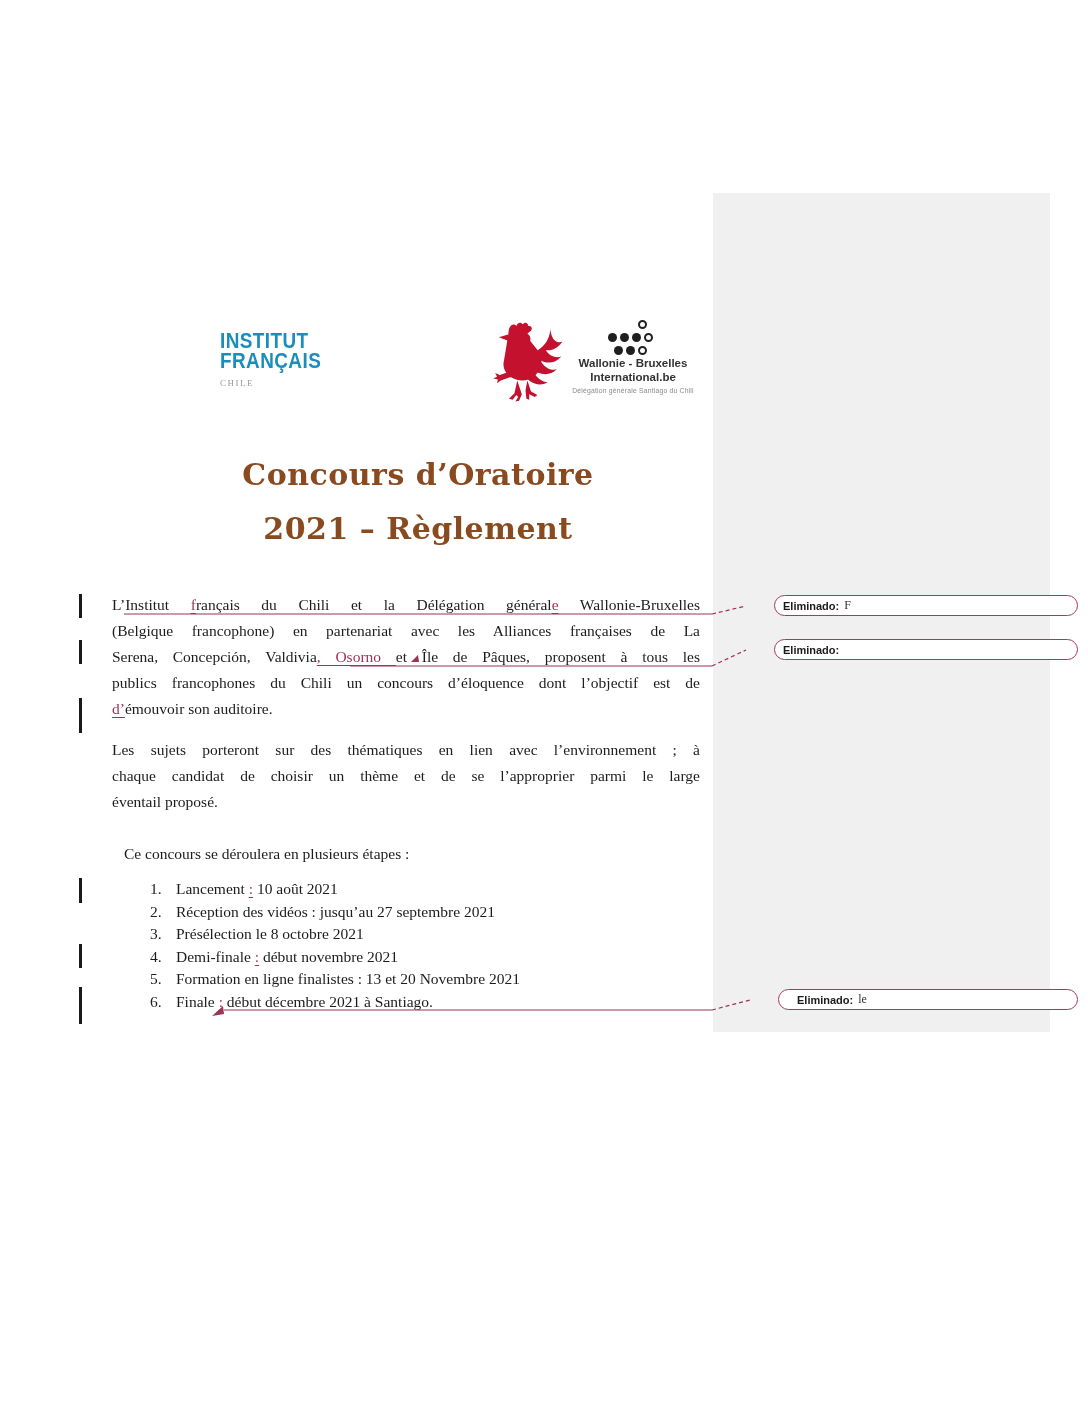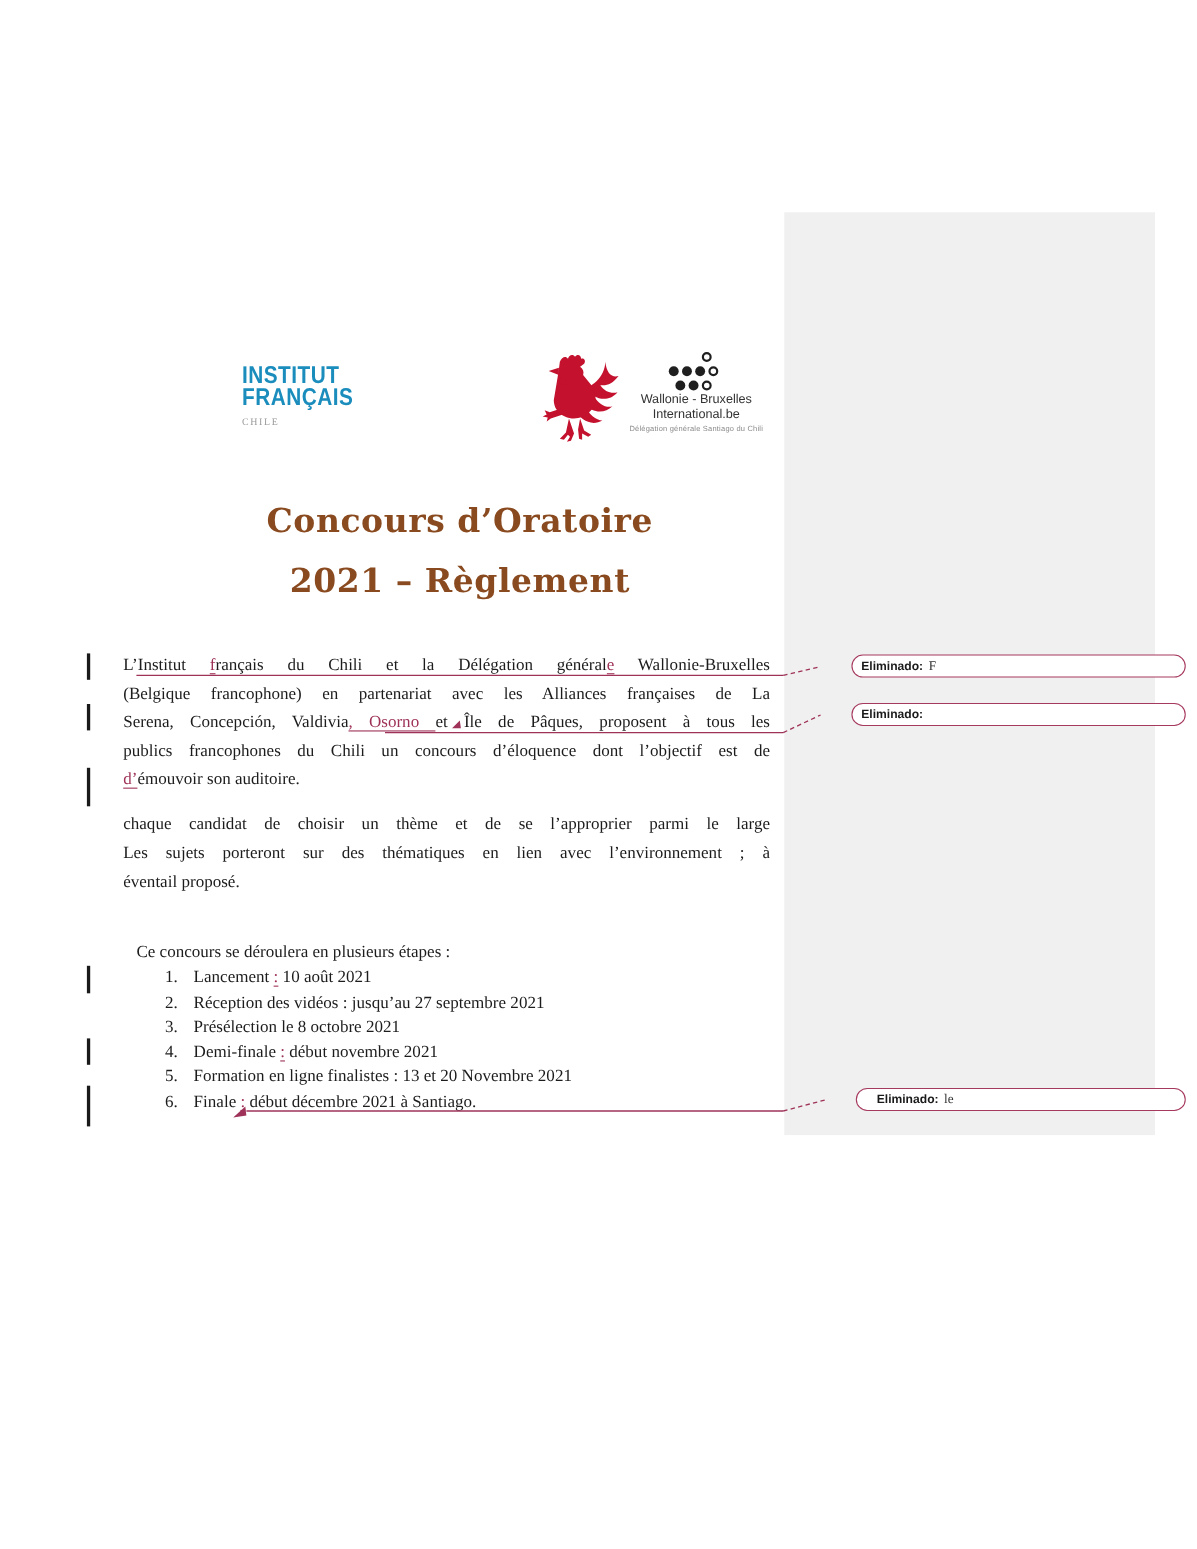--- a/index.html
+++ b/index.html
@@ -18,35 +18,35 @@
     transform:scaleX(0.86); transform-origin:left top; white-space:nowrap;
   }
   .if-logo .country { font-family:Liberation Serif, serif; font-size:9px; color:#9a9a9a; letter-spacing:1.5px; margin-top:7px; }
 
   .rooster-wrap { position:absolute; left:474px; top:316px; width:92px; height:92px; }
 
   .wbi-logo { position:absolute; left:566px; top:320px; width:134px; text-align:center; font-family:"Liberation Sans", sans-serif; }
   .wbi-dots { position:relative; height:36px; }
   .dot { position:absolute; width:9px; height:9px; border-radius:50%; background:#1f1f1f; }
   .dot.open { background:#fff; border:2px solid #1f1f1f; box-sizing:border-box; }
-  .wbi-org { font-weight:400; font-size:11.5px; color:#333; line-height:14px; }
+  .wbi-org { font-weight:700; font-size:11.5px; color:#333; line-height:14px; }
   .wbi-sub { font-size:6.8px; color:#8a8a8a; margin-top:3px; letter-spacing:0.2px; }
 
   
   .doc-title { position:absolute; left:124px; top:448px; width:588px; text-align:center;
     font-family:"DejaVu Serif", serif; font-weight:700; font-size:30px; line-height:54px;
     color:#8a4a1f; letter-spacing:0.5px; }
 
   
   .textblock { position:absolute; left:112px; width:588px; font-size:15.5px; line-height:26px; }
   .tline { height:26px; overflow:visible; }
   .jline { text-align:justify; text-align-last:justify; }
   .ins { color:#9e3258; text-decoration:underline; text-underline-offset:3px; text-decoration-thickness:1.3px; }
 
-  .intro-line { position:absolute; left:124px; top:845px; width:588px; font-size:15.5px;margin-top:12px; }
+  .intro-line { position:absolute; left:124px; top:845px; width:588px; font-size:15.5px; }
 
   .steps { position:absolute; left:150px; top:878px; width:562px; font-size:15.5px; line-height:22.5px; }
   .step { height:22.5px; }
   .step .num { display:inline-block; width:26px; }
 
   
   .cbar { position:absolute; left:79px; width:3px; background:#1a1a1a; }
 
   
   .bubble { position:absolute; left:746px; width:304px; height:21px; background:#fff;
@@ -115,22 +115,22 @@
 
   <div class="textblock" style="top:592px;">
       <div class="tline jline"><span class="nrm">L’Institut </span><span class="ins">f</span><span class="nrm">rançais du Chili et la Délégation général</span><span class="ins">e</span><span class="nrm"> Wallonie-Bruxelles</span></div>
       <div class="tline jline"><span class="nrm">(Belgique francophone) en partenariat avec les Alliances françaises de La</span></div>
       <div class="tline jline"><span class="nrm">Serena, Concepción, Valdivia</span><span class="ins">, Osorno </span><span class="nrm">et Île de Pâques, proposent à tous les</span></div>
       <div class="tline jline"><span class="nrm">publics francophones du Chili un concours d’éloquence dont l’objectif est de</span></div>
       <div class="tline"><span class="ins">d’</span><span class="nrm">émouvoir son auditoire.</span></div>
     </div>
 
   <div class="textblock" style="top:737px;">
+      <div class="tline jline"><span class="nrm">Les sujets porteront sur des thématiques en lien avec l’environnement ; à</span></div>
       <div class="tline jline"><span class="nrm">chaque candidat de choisir un thème et de se l’approprier parmi le large</span></div>
-      <div class="tline jline"><span class="nrm">Les sujets porteront sur des thématiques en lien avec l’environnement ; à</span></div>
       <div class="tline"><span class="nrm">éventail proposé.</span></div>
     </div>
 
   <div class="intro-line">Ce concours se déroulera en plusieurs étapes :</div>
 
   <div class="steps">
       <div class="step"><span class="num">1.</span><span class="nrm">Lancement </span><span class="ins">:</span><span class="nrm">  10 août 2021</span></div>
       <div class="step"><span class="num">2.</span><span class="nrm">Réception des vidéos : jusqu’au 27 septembre 2021</span></div>
       <div class="step"><span class="num">3.</span><span class="nrm">Présélection le 8 octobre 2021</span></div>
       <div class="step"><span class="num">4.</span><span class="nrm">Demi-finale </span><span class="ins">:</span><span class="nrm"> début novembre 2021</span></div>

